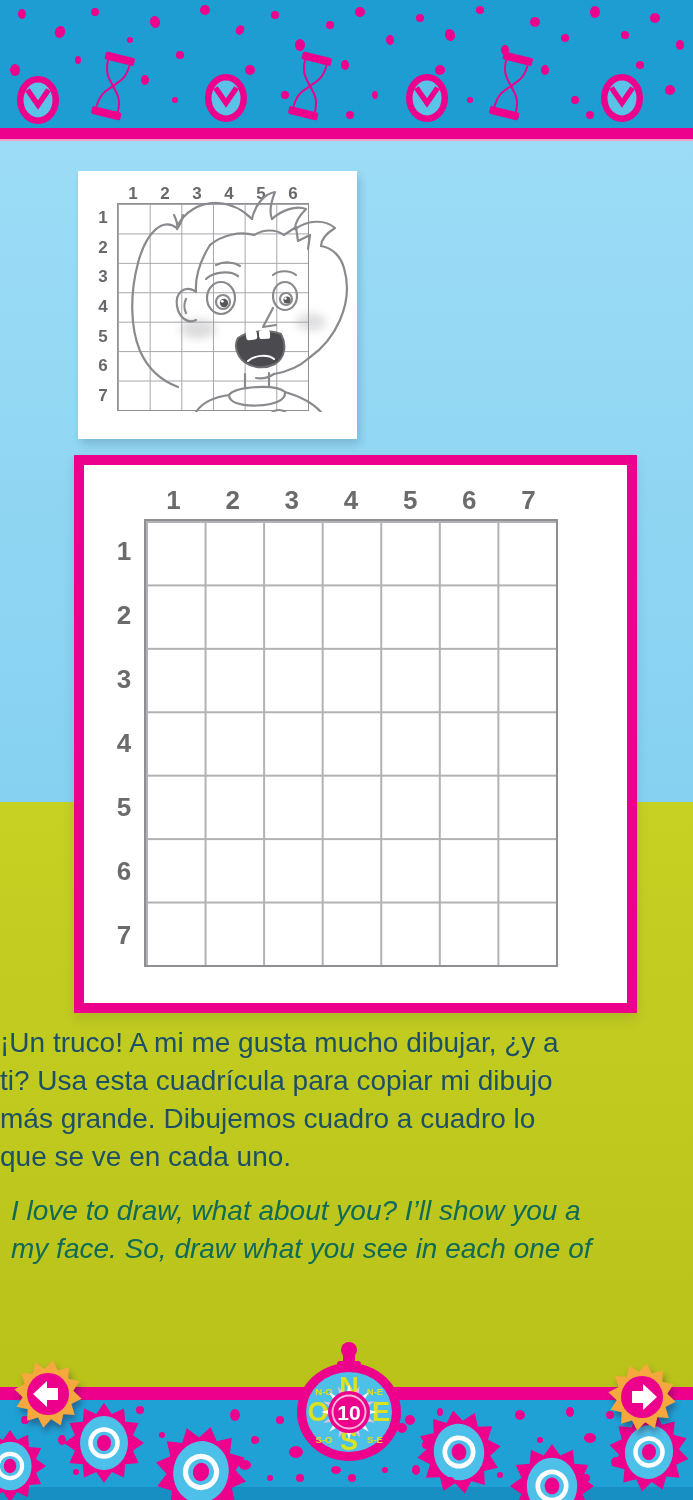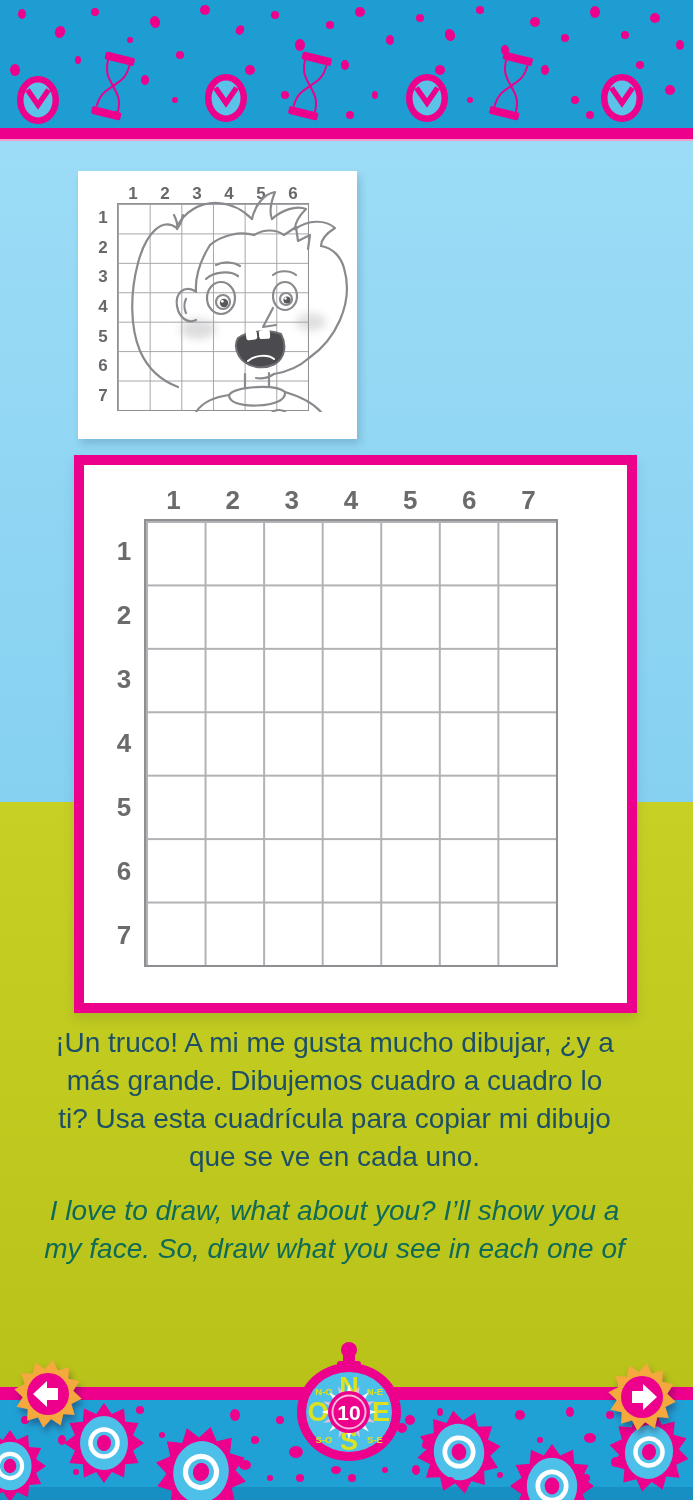--- a/index.html
+++ b/index.html
@@ -45,24 +45,24 @@
         linear-gradient(to right,#b2b2b5 1.5px,transparent 1.5px),
         linear-gradient(to bottom,#b2b2b5 1.5px,transparent 1.5px);
       background-size:calc(100%/7) calc(100%/7);}
   .big-cols{left:60px;top:20px;width:414px;height:30px;display:flex;}
   .big-cols span{flex:1;text-align:center;font-size:26px;font-weight:bold;color:#6b6b6e;}
   .big-rows{left:24px;top:54px;width:32px;height:448px;display:flex;flex-direction:column;}
   .big-rows span{flex:1;display:flex;align-items:center;justify-content:center;
       font-size:26px;font-weight:bold;color:#6b6b6e;}
 
   
-  .txt{left:0;width:669px;text-align:center;}
+  .txt{left:0;width:669px;}
   .txt span{display:block;white-space:nowrap;}
   .spanish{top:1024px;font-size:28px;line-height:38px;color:#1d5066;}
-  .english{top:1192px;font-size:28px;line-height:38px;color:#0f6a58;font-style:italic;}
+  .english{top:1192px;font-size:28px;line-height:38px;color:#0f6a58;font-style:italic;margin-left:11px;}
 
   .decor{pointer-events:none;}
   .nav-shadow{filter:drop-shadow(2px 5px 3px rgba(40,20,60,.4));}
 </style>
 </head>
 <body>
 
 <div class="page">
 
   <div class="abs top-band"></div>
@@ -237,22 +237,22 @@
         <span>4</span>
         <span>5</span>
         <span>6</span>
         <span>7</span>
       </div>
     <div class="abs big-grid"></div>
   </div>
 
   <div class="abs txt spanish">
       <span>¡Un truco! A mi me gusta mucho dibujar, ¿y a</span>
+      <span>ti? Usa esta cuadrícula para copiar mi dibujo</span>
       <span>más grande. Dibujemos cuadro a cuadro lo</span>
-      <span>ti? Usa esta cuadrícula para copiar mi dibujo</span>
       <span>que se ve en cada uno.</span>
     </div>
   <div class="abs txt english">
       <span>I love to draw, what about you? I’ll show you a</span>
       <span>my face. So, draw what you see in each one of</span>
     </div>
 
   <svg class="abs" style="left:0;top:1340px" width="693" height="160" viewBox="0 0 693 160">
     <defs>
       <polygon id="star12" points="40,0 29,7.8 34.6,20 21.2,21.2 20,34.6 7.8,29 0,40 -7.8,29 -20,34.6 -21.2,21.2 -34.6,20 -29,7.8 -40,0 -29,-7.8 -34.6,-20 -21.2,-21.2 -20,-34.6 -7.8,-29 0,-40 7.8,-29 20,-34.6 21.2,21.2 34.6,-20 29,-7.8"></polygon>

